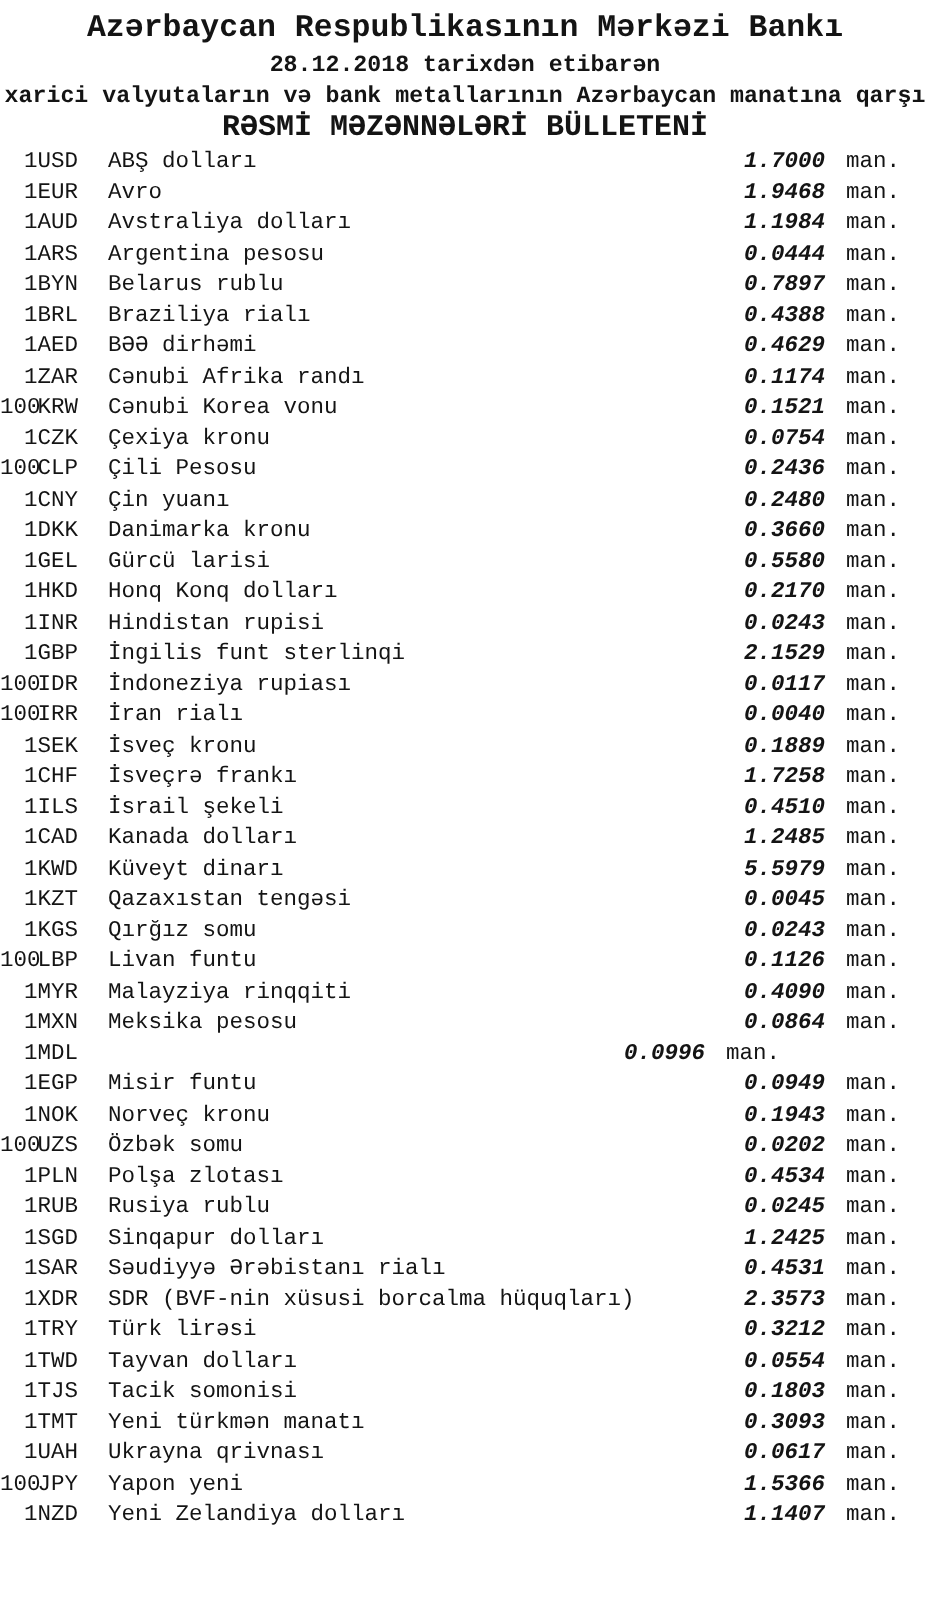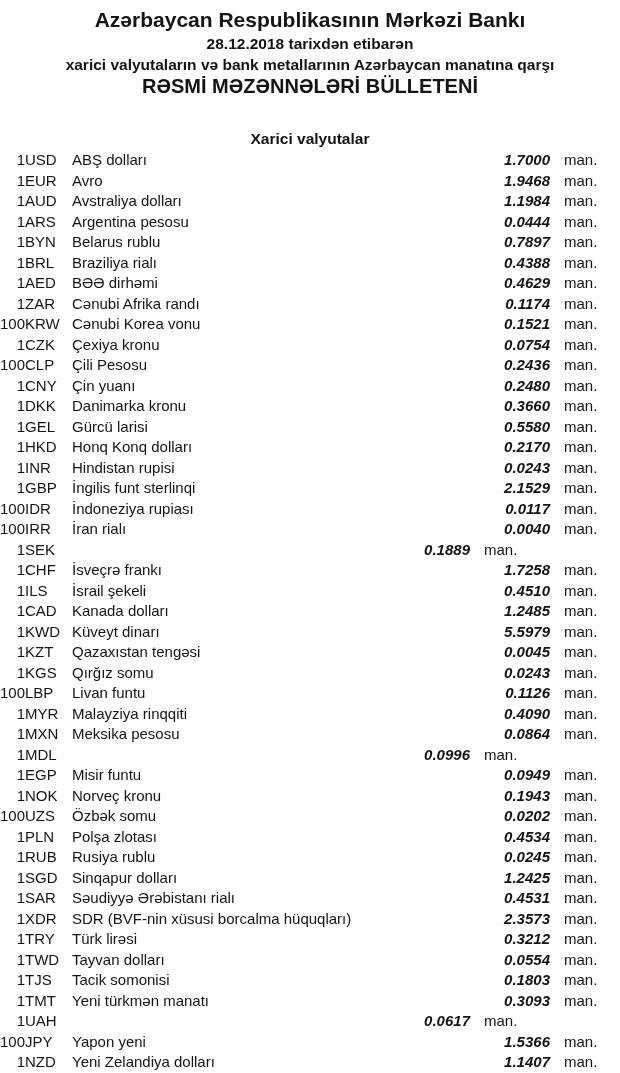--- a/index.html
+++ b/index.html
@@ -7,21 +7,21 @@
     padding: 0;
     background: #ffffff;
   }
   .page {
     position: relative;
     width: 620px;
     height: 1073px;
     margin: 0 auto;
     background: #ffffff;
     color: #141414;
-    font-family: Liberation Sans, sans-serif;
+    font-family: Liberation Mono, monospace;
     overflow: hidden;
     box-sizing: border-box;
   }
   header { padding-top: 7px; text-align: center; }
   .bank-name {
     font-size: 21px;
     line-height: 25px;
     font-weight: bold;
     margin: 0;
   }
@@ -66,21 +66,20 @@
 
 <div class="page">
 
   <header>
     <h1 class="bank-name">Azərbaycan Respublikasının Mərkəzi Bankı</h1>
     <div class="hline date">28.12.2018 tarixdən etibarən</div>
     <div class="hline scope">xarici valyutaların və bank metallarının Azərbaycan manatına qarşı</div>
     <div class="hline bulletin">RƏSMİ MƏZƏNNƏLƏRİ BÜLLETENİ</div>
   </header>
 
-  <h2 class="section-title">Xarici valyutalar</h2>
 
   <div class="rates-table" id="rates-table">
   <div class="row">
     <span class="qty">1</span>
     <span class="code">USD</span>
     <span class="name">ABŞ dolları</span>
     <span class="rate">1.7000</span>
     <span class="unit">man.</span>
   </div>
 
@@ -224,20 +223,21 @@
     <span class="qty">100</span>
     <span class="code">IRR</span>
     <span class="name">İran rialı</span>
     <span class="rate">0.0040</span>
     <span class="unit">man.</span>
   </div>
 
   <div class="row">
     <span class="qty">1</span>
     <span class="code">SEK</span>
+    <span class="name">İsveç kronu</span>
     <span class="rate">0.1889</span>
     <span class="unit">man.</span>
   </div>
 
   <div class="row">
     <span class="qty">1</span>
     <span class="code">CHF</span>
     <span class="name">İsveçrə frankı</span>
     <span class="rate">1.7258</span>
     <span class="unit">man.</span>
@@ -406,20 +406,21 @@
     <span class="qty">1</span>
     <span class="code">TMT</span>
     <span class="name">Yeni türkmən manatı</span>
     <span class="rate">0.3093</span>
     <span class="unit">man.</span>
   </div>
 
   <div class="row">
     <span class="qty">1</span>
     <span class="code">UAH</span>
+    <span class="name">Ukrayna qrivnası</span>
     <span class="rate">0.0617</span>
     <span class="unit">man.</span>
   </div>
 
   <div class="row">
     <span class="qty">100</span>
     <span class="code">JPY</span>
     <span class="name">Yapon yeni</span>
     <span class="rate">1.5366</span>
     <span class="unit">man.</span>

